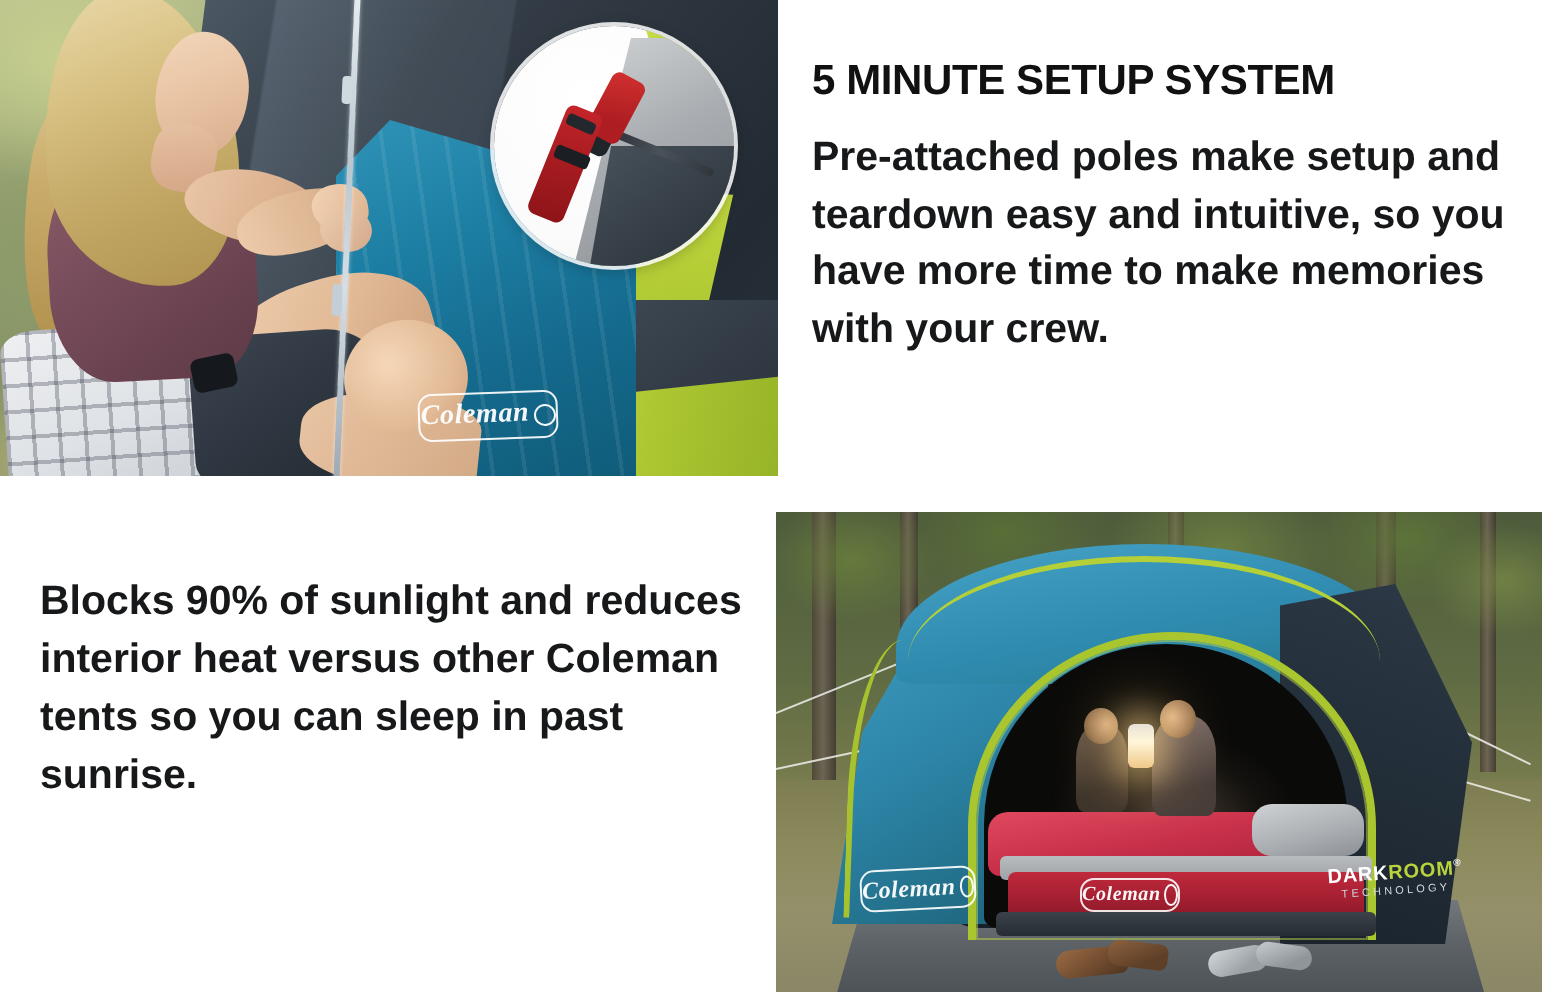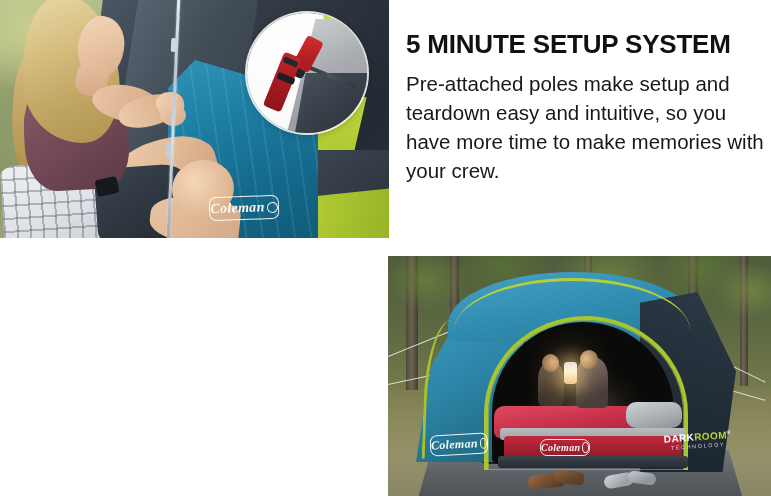--- a/index.html
+++ b/index.html
@@ -608,31 +608,31 @@
   #photo-darkroom .darkroom-badge .dr-line2 {
     font-size: 5.5px;
     letter-spacing: 1.6px;
     color: #cfd6dc;
     margin-top: 2px;
   }
 
   
   .text-block { position: absolute; }
   .feature-title {
-    font-size: 26px;
+    font-size: 21px;
     font-weight: 700;
     color: #111111;
     letter-spacing: -0.2px;
     line-height: 1.08;
     margin: 0 0 12px 0;
     white-space: nowrap;
   }
   .feature-body {
     font-size: 20.5px;
-    font-weight: 400;
+    font-weight: 700;
     color: #16181a;
     line-height: 1.41;
     margin: 0;
   }
   #text-setup {
     left: 406px;
     top: 30px;
     width: 360px;
   }
   #text-darkroom {
@@ -692,20 +692,21 @@
       <div class="ins-buckle"></div>
     </div>
   </div>
 
   <div class="text-block" id="text-setup">
     <h2 class="feature-title">5 MINUTE SETUP SYSTEM</h2>
     <p class="feature-body">Pre-attached poles make setup and teardown easy and intuitive, so you have more time to make memories with your crew.</p>
   </div>
 
   <div class="text-block" id="text-darkroom">
+    <p class="feature-body">Blocks 90% of sunlight and reduces interior heat versus other Coleman tents so you can sleep in past sunrise.</p>
   </div>
 
   <div class="photo" id="photo-darkroom">
     <div class="bg-woods"></div>
     <div class="tree" style="left:18px;height:170px;"></div>
     <div class="tree" style="left:62px;height:140px;width:9px;"></div>
     <div class="tree" style="left:196px;height:120px;width:8px;"></div>
     <div class="tree" style="left:300px;height:150px;width:10px;"></div>
     <div class="tree" style="left:352px;height:130px;width:8px;"></div>
     <div class="foliage"></div>

